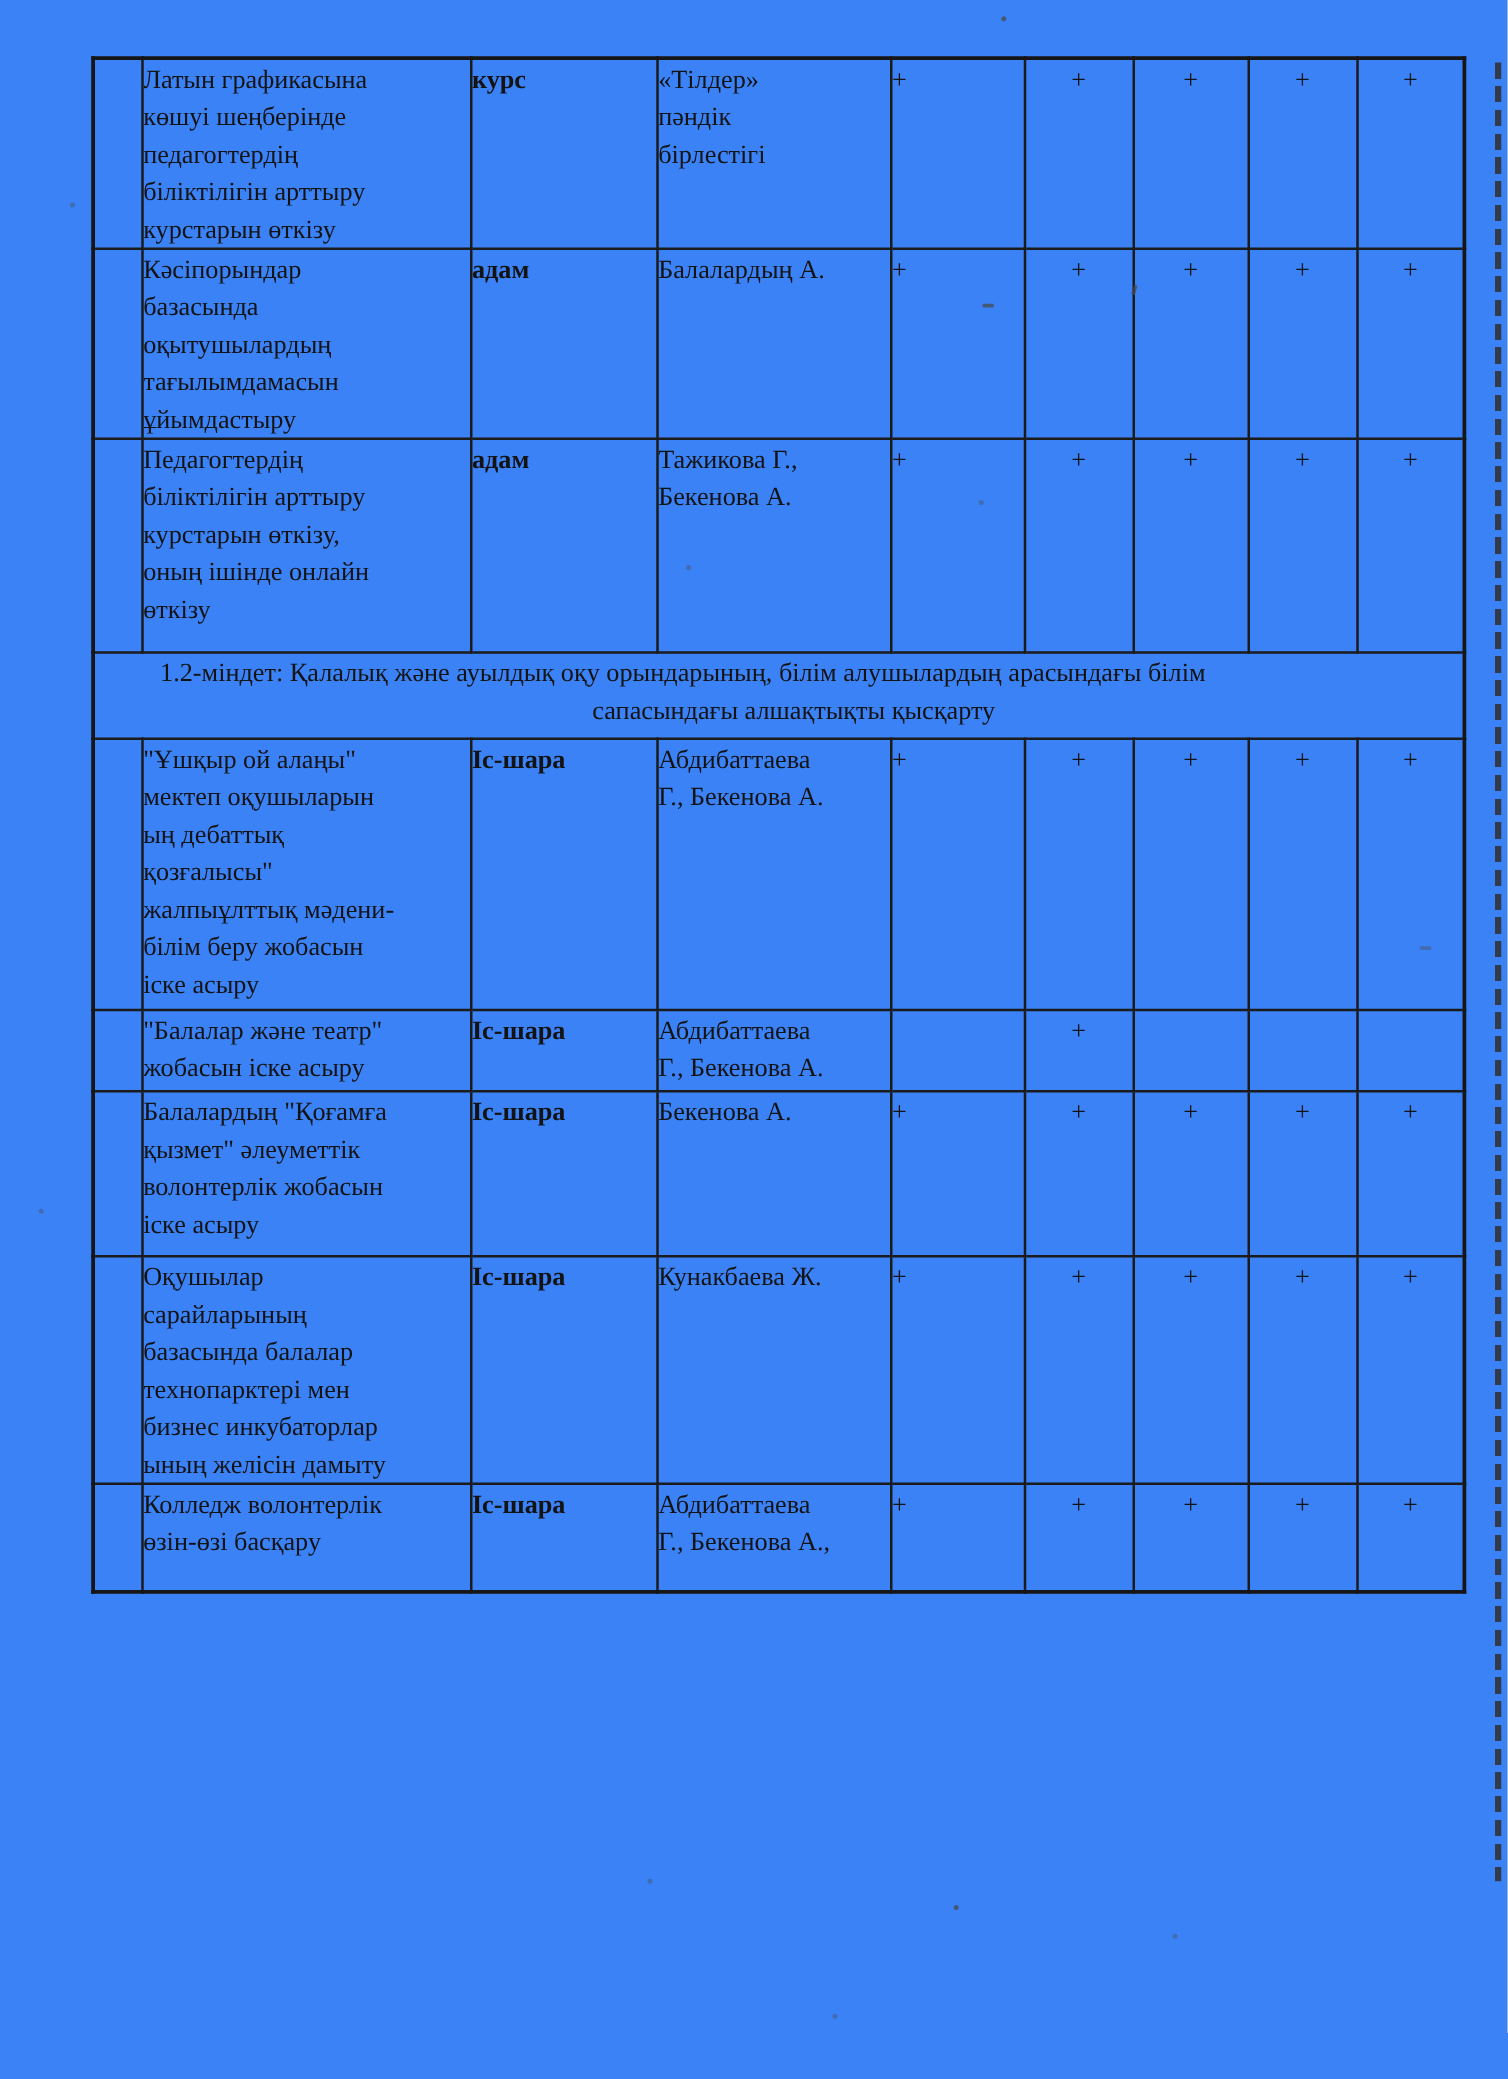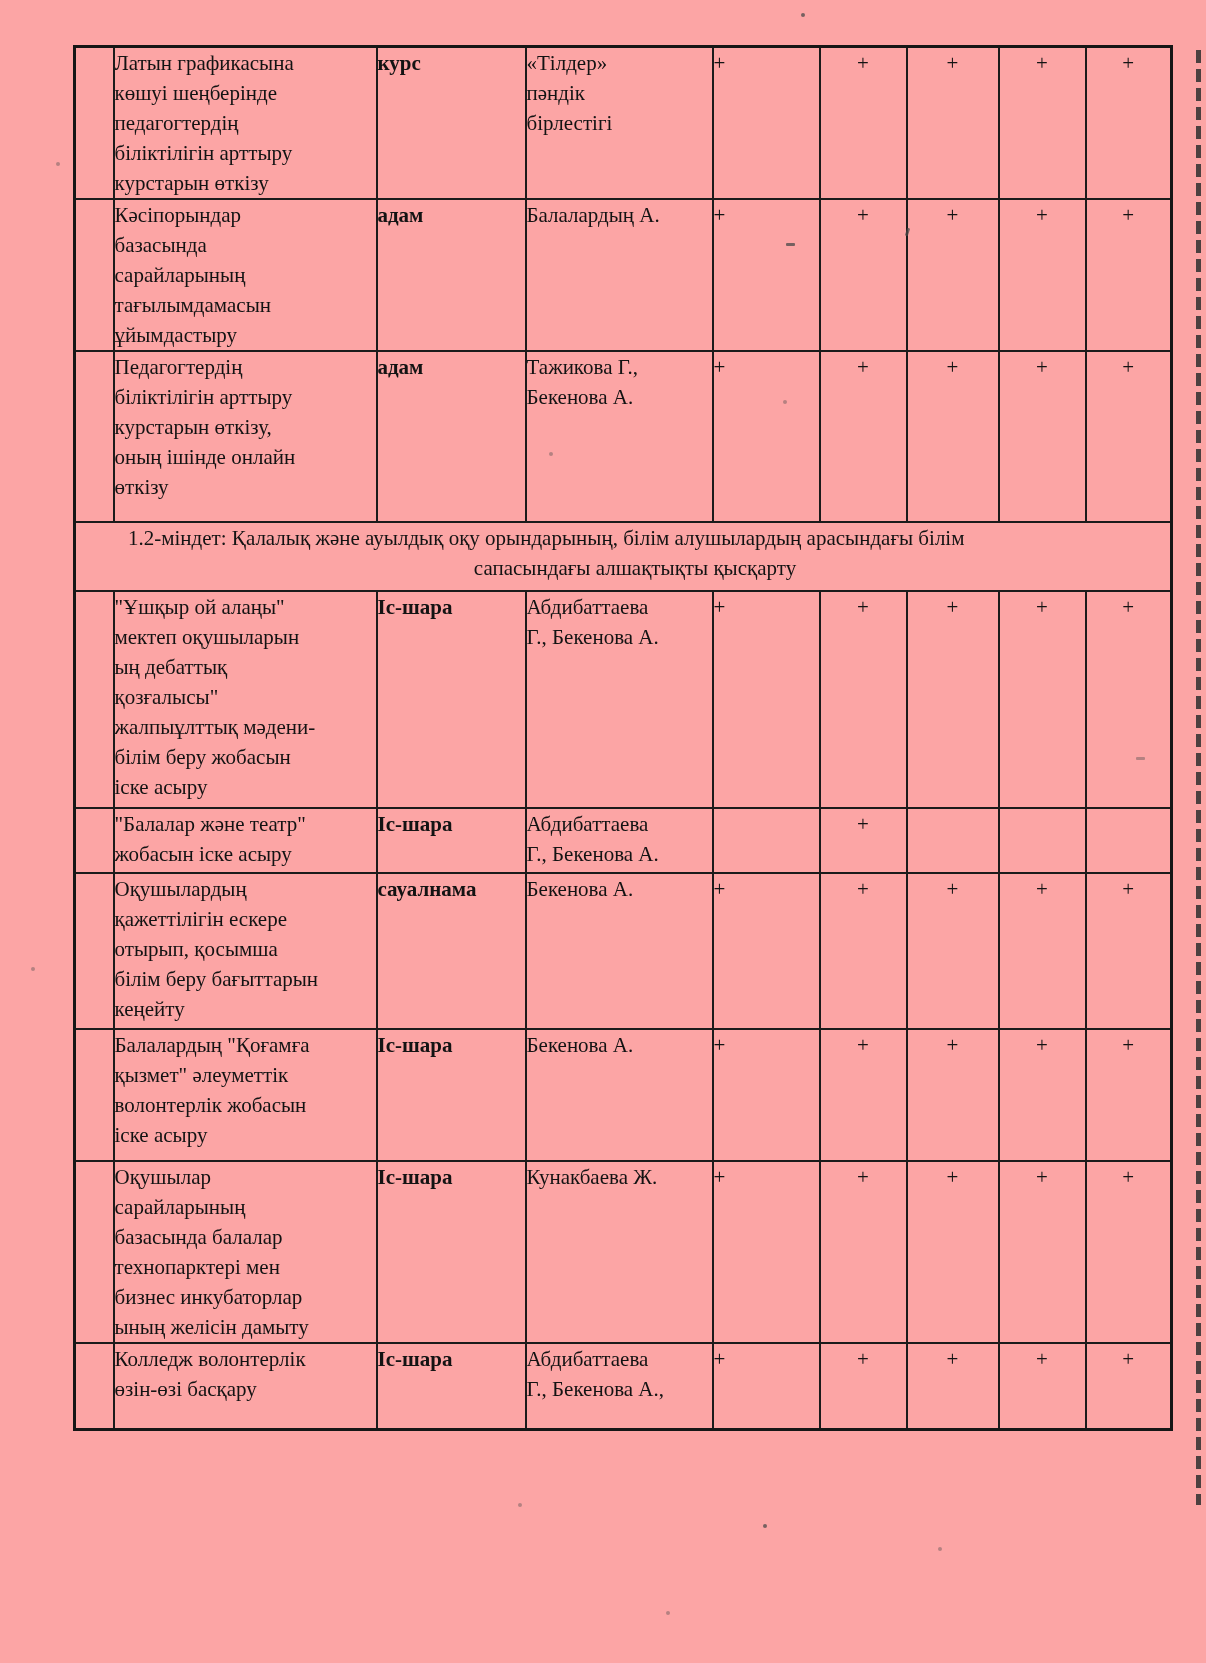--- a/index.html
+++ b/index.html
@@ -1,19 +1,19 @@
 <!DOCTYPE html>
 <html><head>
 <meta charset="utf-8">
 <style>
   html,body{margin:0;padding:0;background:#e8e8e4;}
   .page{
     position:relative;
     width:1206px;height:1663px;
-    background:#fca5a5;
+    background:#3b82f6;
     overflow:hidden;
     font-family:"Liberation Serif","DejaVu Serif",serif;
     color:#131313;
   }
   table.doc{
     position:absolute;left:73px;top:45px;
     width:1097px;
     border-collapse:collapse;
     table-layout:fixed;
     border:3px solid #161616;
@@ -108,21 +108,21 @@
       <td class="c-p p2">+</td>
       <td class="c-p p3">+</td>
       <td class="c-p p4">+</td>
       <td class="c-p p5">+</td>
     </tr>
 
     <tr style="height:150px">
       <td class="c-num"></td>
       <td class="c-act">Кәсіпорындар
 базасында
-сарайларының
+оқытушылардың
 тағылымдамасын
 ұйымдастыру</td>
       <td class="c-unit">адам</td>
       <td class="c-resp">Балалардың А.</td>
       <td class="c-p p1">+</td>
       <td class="c-p p2">+</td>
       <td class="c-p p3">+</td>
       <td class="c-p p4">+</td>
       <td class="c-p p5">+</td>
     </tr>
@@ -177,35 +177,20 @@
       <td class="c-unit">Іс-шара</td>
       <td class="c-resp">Абдибаттаева
 Г., Бекенова А.</td>
       <td class="c-p p1"></td>
       <td class="c-p p2">+</td>
       <td class="c-p p3"></td>
       <td class="c-p p4"></td>
       <td class="c-p p5"></td>
     </tr>
 
-    <tr style="height:156px">
-      <td class="c-num"></td>
-      <td class="c-act">Оқушылардың
-қажеттілігін ескере
-отырып, қосымша
-білім беру бағыттарын
-кеңейту</td>
-      <td class="c-unit">сауалнама</td>
-      <td class="c-resp">Бекенова А.</td>
-      <td class="c-p p1">+</td>
-      <td class="c-p p2">+</td>
-      <td class="c-p p3">+</td>
-      <td class="c-p p4">+</td>
-      <td class="c-p p5">+</td>
-    </tr>
 
     <tr style="height:132px">
       <td class="c-num"></td>
       <td class="c-act">Балалардың "Қоғамға
 қызмет" әлеуметтік
 волонтерлік жобасын
 іске асыру</td>
       <td class="c-unit">Іс-шара</td>
       <td class="c-resp">Бекенова А.</td>
       <td class="c-p p1">+</td>

